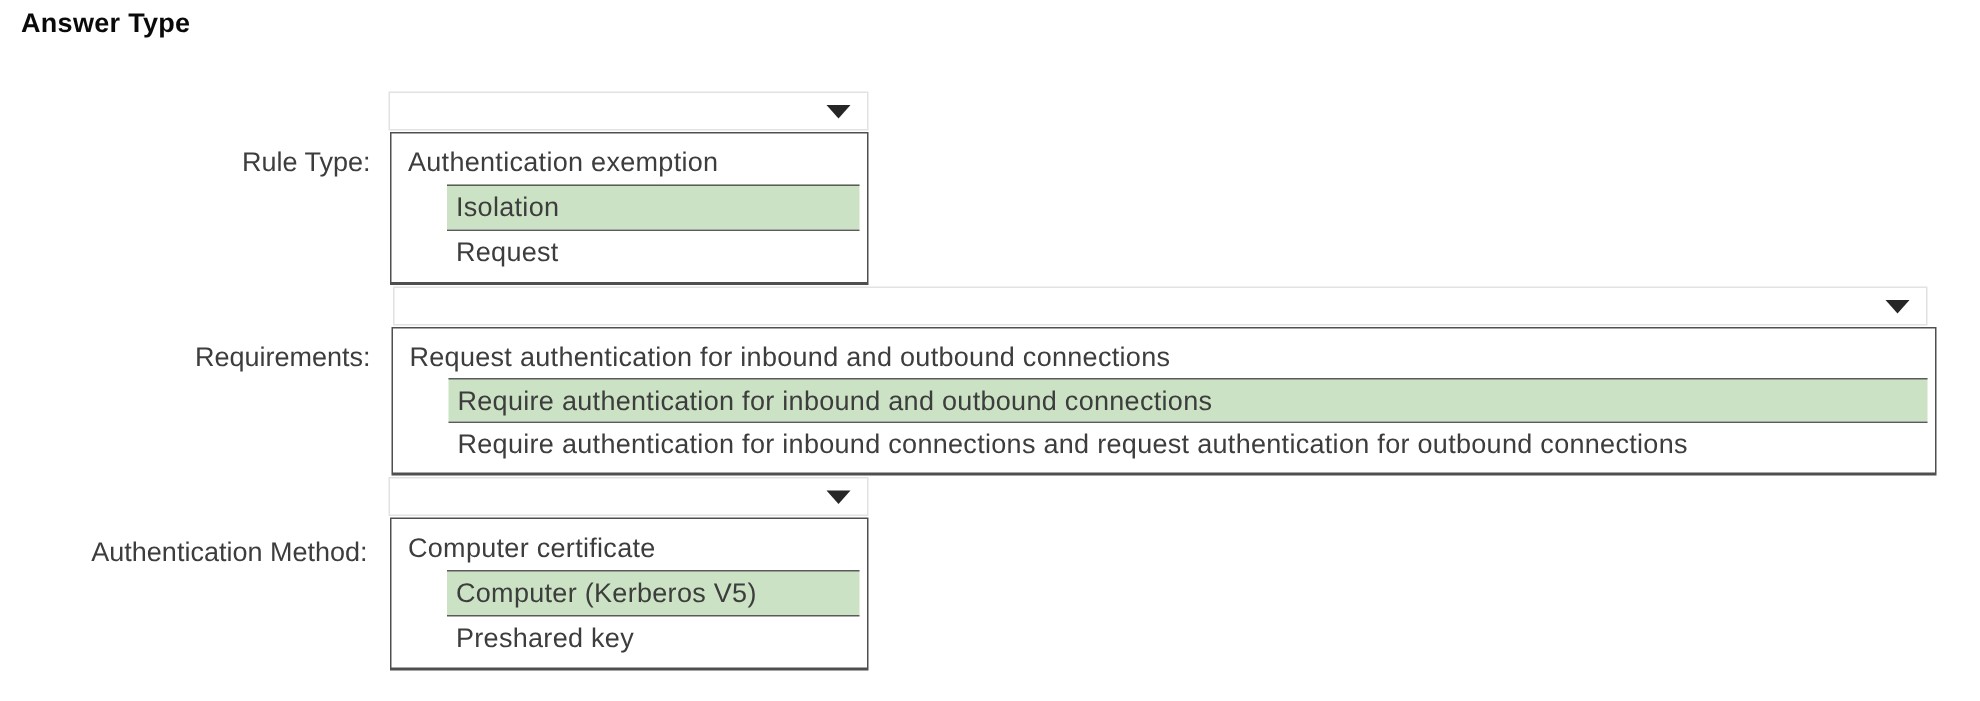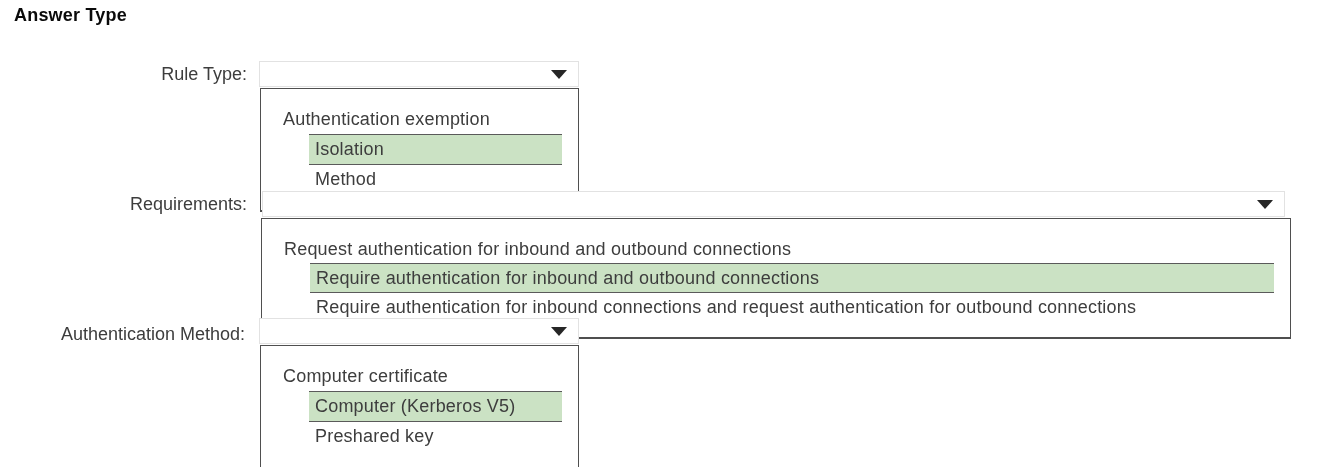--- a/index.html
+++ b/index.html
@@ -24,20 +24,21 @@
   }
 
   .field-label {
     position: absolute;
     left: 0;
     width: 247px;
     text-align: right;
     font-size: 18px;
     color: #3d3d3d;
     white-space: nowrap;
+    margin-top: 34px;
   }
 
   .select-closed {
     position: absolute;
     height: 26px;
     background: #ffffff;
     border: 1px solid #e2e2e2;
     box-sizing: border-box;
     cursor: pointer;
   }
@@ -55,21 +56,21 @@
     top: 8px;
     width: 0; height: 0;
     border-left: 8px solid transparent;
     border-right: 8px solid transparent;
     border-top: 9px solid #262626;
   }
 
   .options-list {
     position: absolute;
     margin: 0;
-    padding: 16px;
+    padding: 5px;
     list-style: none;
     background: #ffffff;
     border: 1px solid #4f4f4f;
     border-bottom-width: 2px;
     box-sizing: border-box;
   }
   .options-list li {
     height: 28px;
     line-height: 28px;
     padding-left: 6px;
@@ -108,21 +109,21 @@
 
 <div>
   <div class="field-label f1-label">Rule Type:</div>
   <div class="select-closed f1-select">
     <span class="select-value"></span>
     <span class="dd-arrow"></span>
   </div>
   <ul class="options-list f1-list">
     <li data-highlighted="false">Authentication exemption</li>
     <li data-highlighted="true">Isolation</li>
-    <li data-highlighted="false">Method</li>
+    <li data-highlighted="false">Request</li>
   </ul>
 </div>
 
 <div>
   <div class="field-label f2-label">Requirements:</div>
   <div class="select-closed f2-select">
     <span class="select-value"></span>
     <span class="dd-arrow"></span>
   </div>
   <ul class="options-list f2-list">

